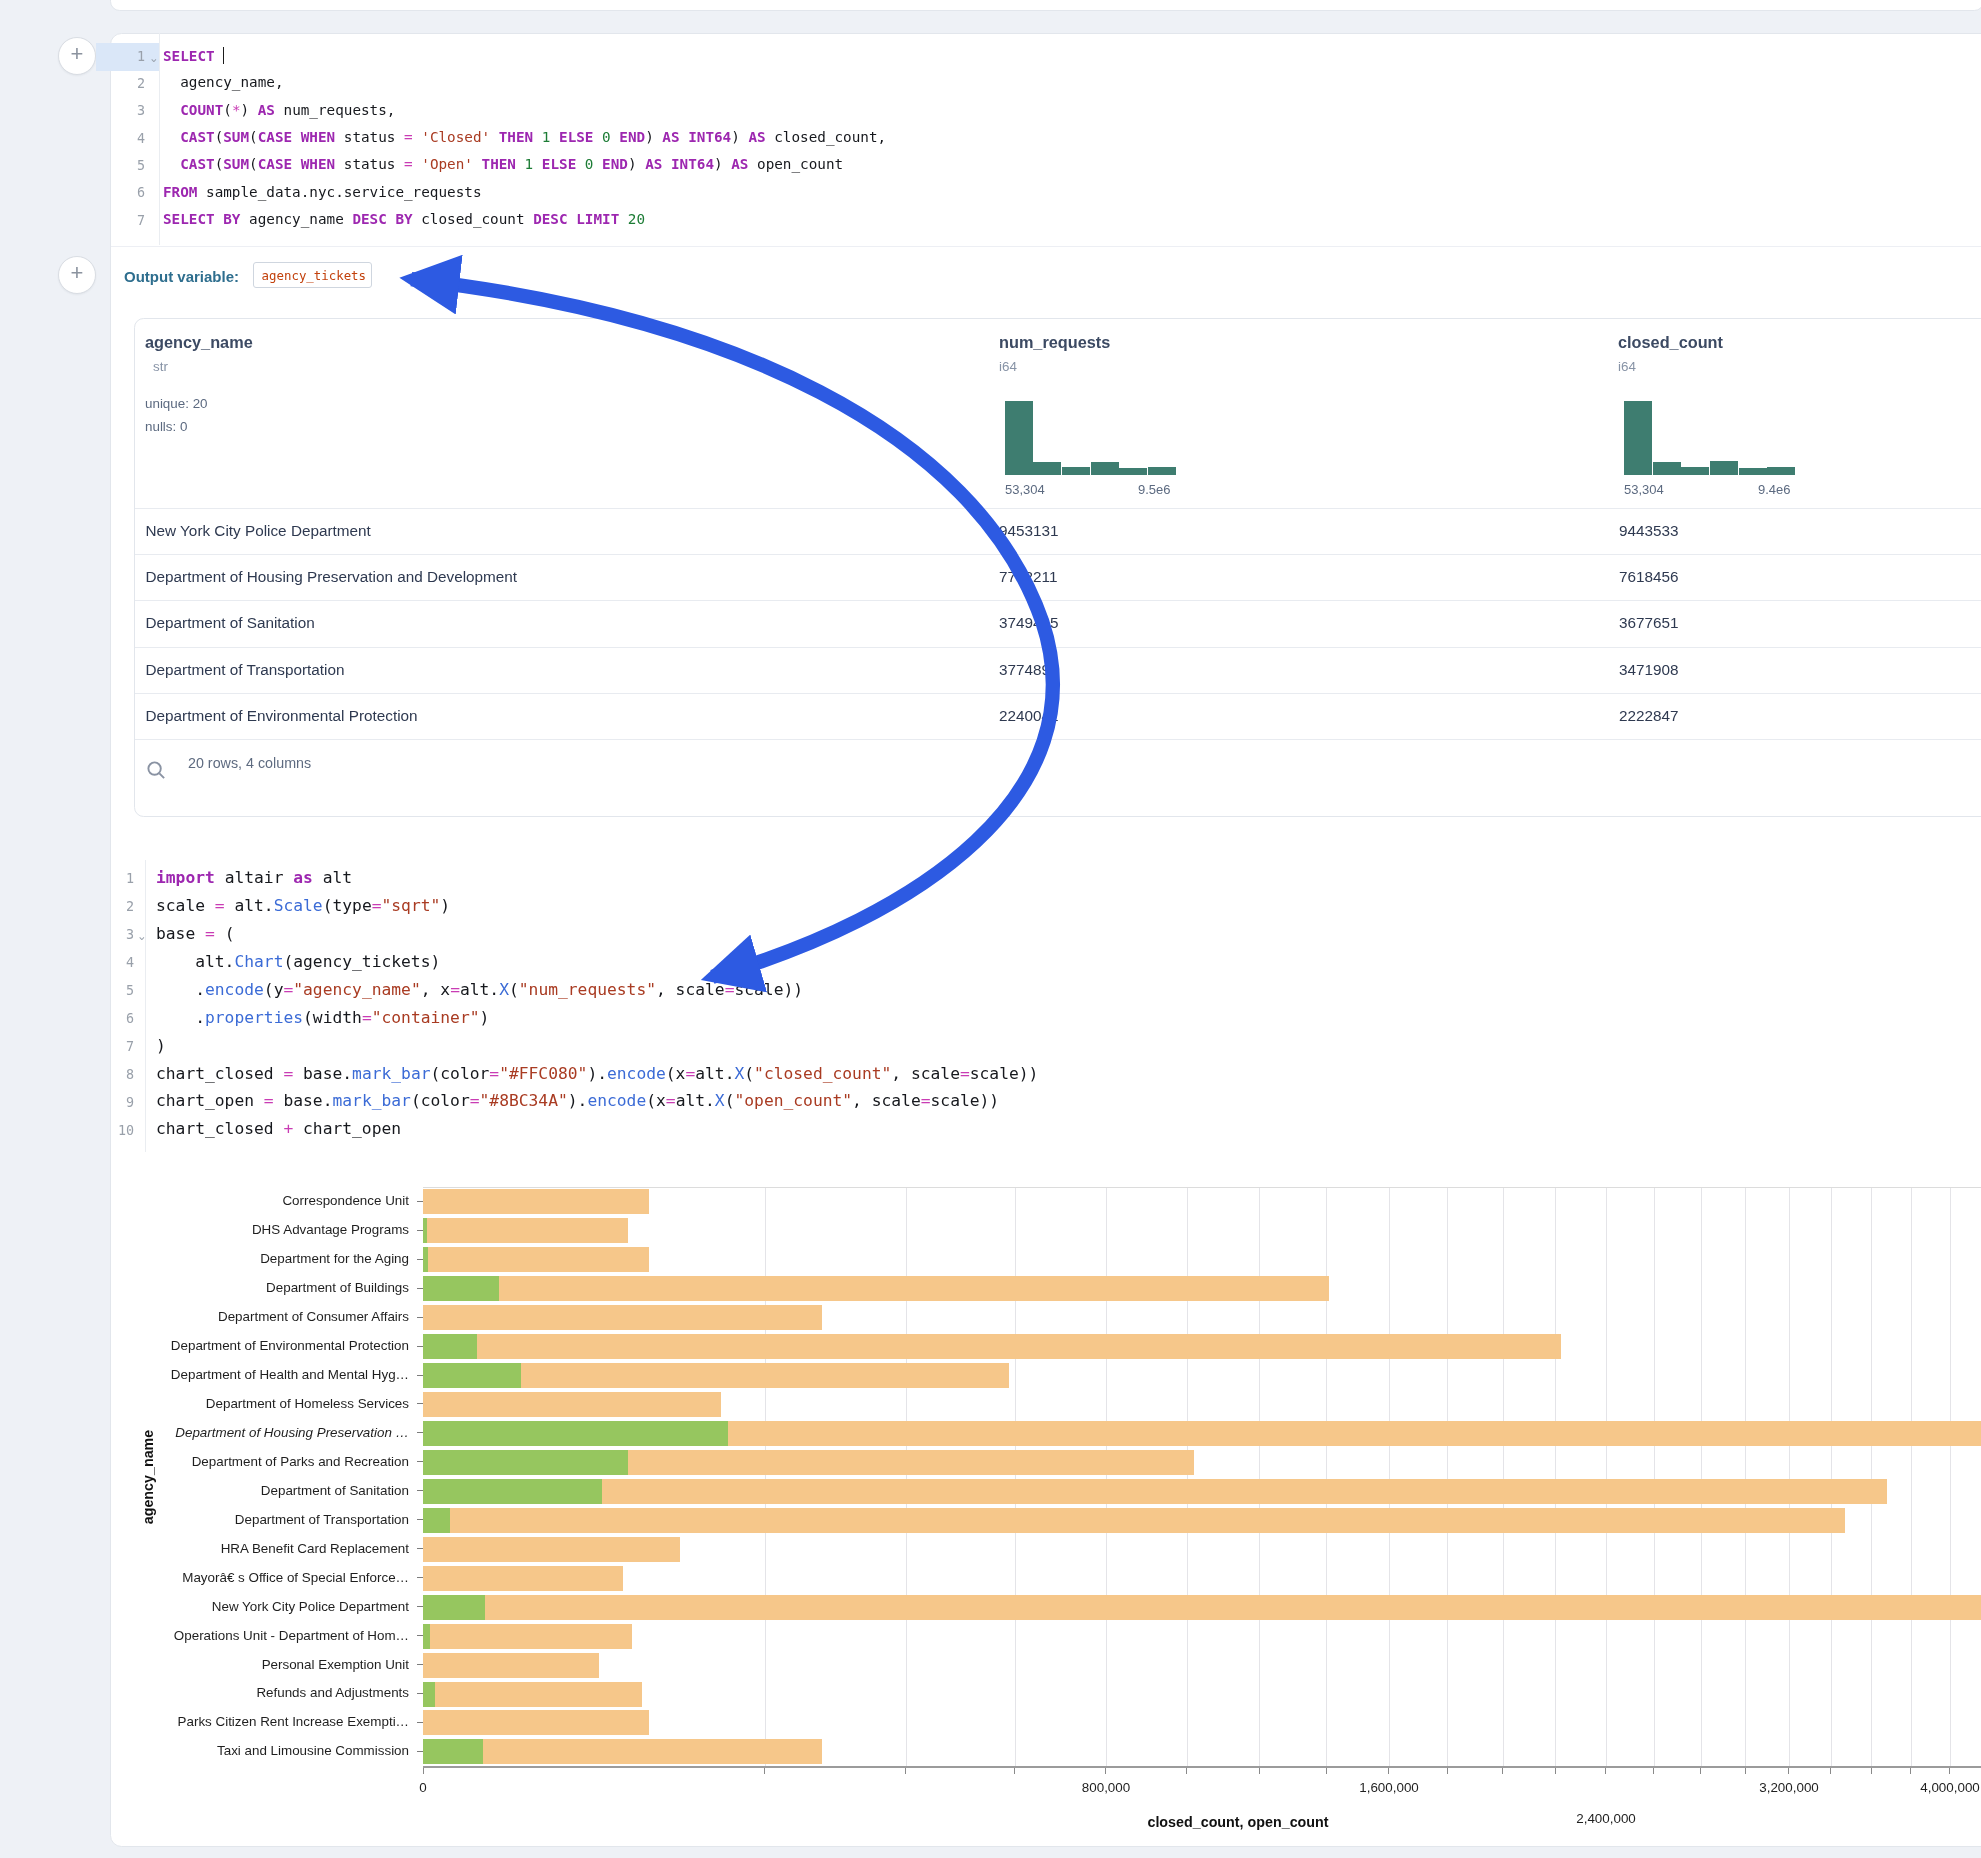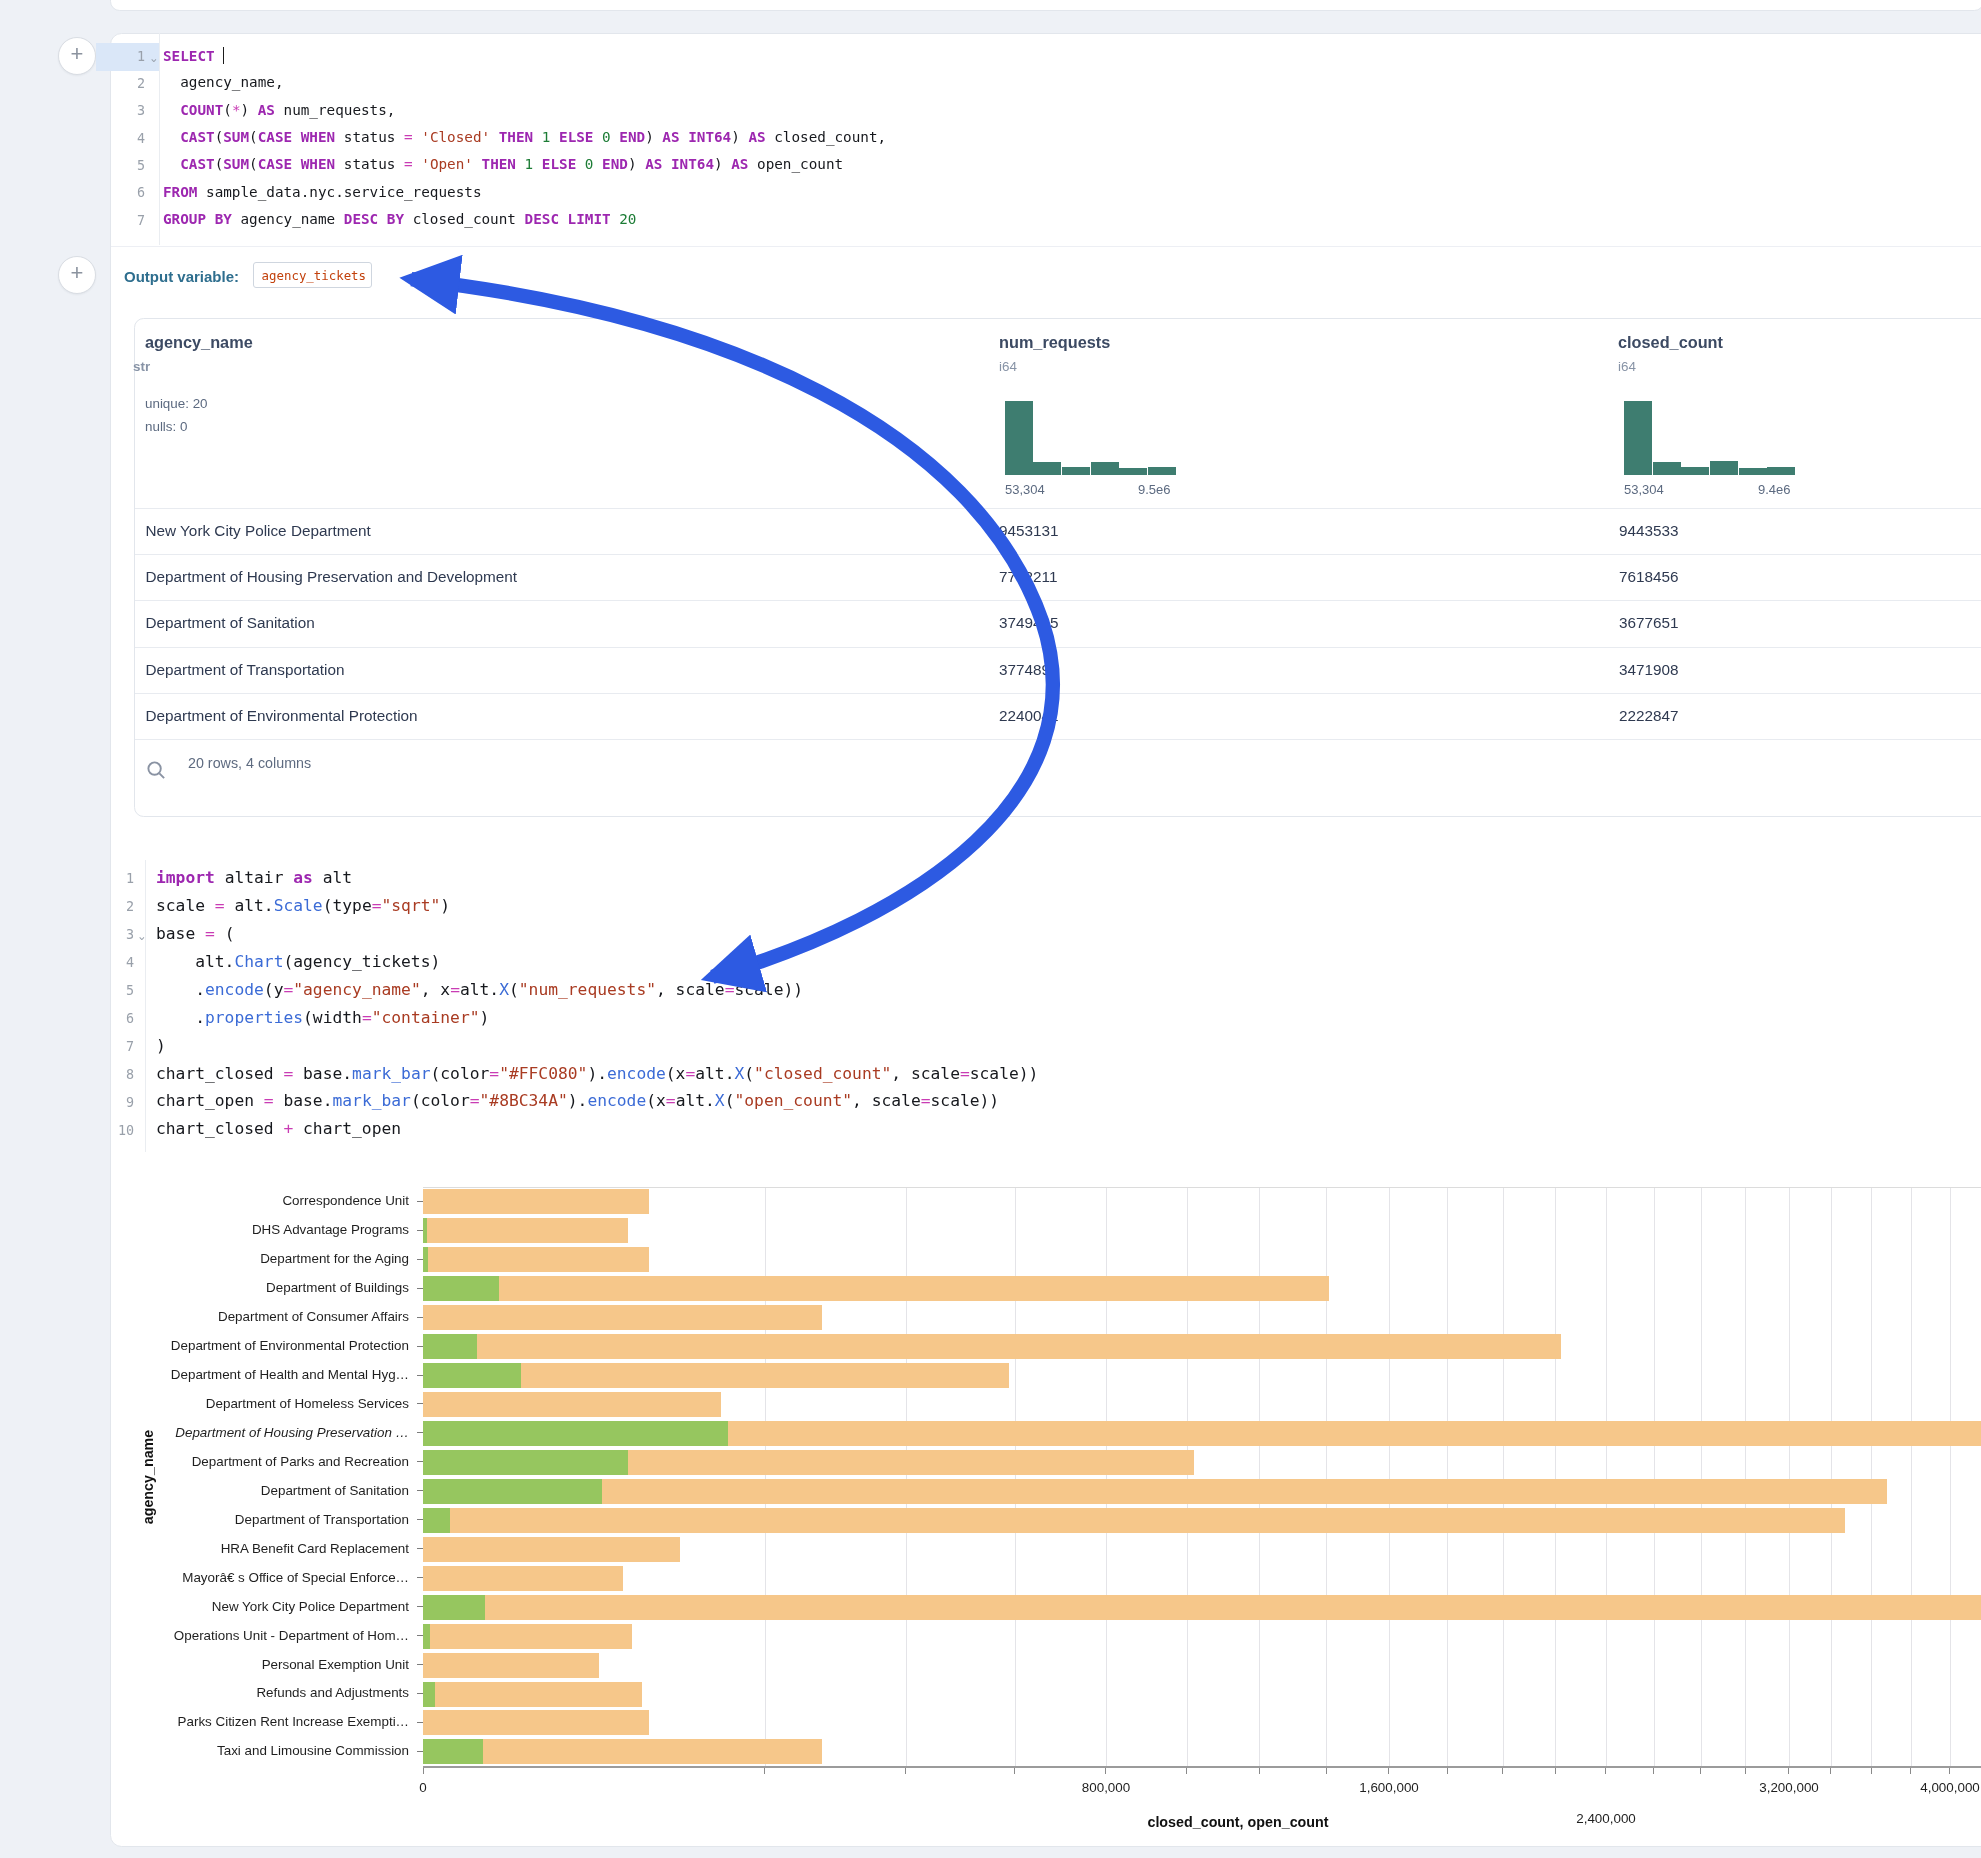--- a/index.html
+++ b/index.html
@@ -215,21 +215,21 @@
     <div class="abs code-line" style="left: 163px; top: 74px; font-size: 14.3px;"><span class="tok-t">  agency_name,</span></div>
     <div class="abs gut" style="left: 103px; top: 103px; width: 42px; font-size: 13.4px;">3</div>
     <div class="abs code-line" style="left: 163px; top: 102px; font-size: 14.3px;"><span class="tok-t">  </span><span class="tok-k">COUNT</span><span class="tok-t">(</span><span class="tok-o">*</span><span class="tok-t">) </span><span class="tok-k">AS</span><span class="tok-t"> num_requests,</span></div>
     <div class="abs gut" style="left: 103px; top: 131px; width: 42px; font-size: 13.4px;">4</div>
     <div class="abs code-line" style="left: 163px; top: 129px; font-size: 14.3px;"><span class="tok-t">  </span><span class="tok-k">CAST</span><span class="tok-t">(</span><span class="tok-k">SUM</span><span class="tok-t">(</span><span class="tok-k">CASE</span><span class="tok-t"> </span><span class="tok-k">WHEN</span><span class="tok-t"> status </span><span class="tok-o">=</span><span class="tok-t"> </span><span class="tok-s">'Closed'</span><span class="tok-t"> </span><span class="tok-k">THEN</span><span class="tok-t"> </span><span class="tok-n">1</span><span class="tok-t"> </span><span class="tok-k">ELSE</span><span class="tok-t"> </span><span class="tok-n">0</span><span class="tok-t"> </span><span class="tok-k">END</span><span class="tok-t">) </span><span class="tok-k">AS</span><span class="tok-t"> </span><span class="tok-k">INT64</span><span class="tok-t">) </span><span class="tok-k">AS</span><span class="tok-t"> closed_count,</span></div>
     <div class="abs gut" style="left: 103px; top: 158px; width: 42px; font-size: 13.4px;">5</div>
     <div class="abs code-line" style="left: 163px; top: 156px; font-size: 14.3px;"><span class="tok-t">  </span><span class="tok-k">CAST</span><span class="tok-t">(</span><span class="tok-k">SUM</span><span class="tok-t">(</span><span class="tok-k">CASE</span><span class="tok-t"> </span><span class="tok-k">WHEN</span><span class="tok-t"> status </span><span class="tok-o">=</span><span class="tok-t"> </span><span class="tok-s">'Open'</span><span class="tok-t"> </span><span class="tok-k">THEN</span><span class="tok-t"> </span><span class="tok-n">1</span><span class="tok-t"> </span><span class="tok-k">ELSE</span><span class="tok-t"> </span><span class="tok-n">0</span><span class="tok-t"> </span><span class="tok-k">END</span><span class="tok-t">) </span><span class="tok-k">AS</span><span class="tok-t"> </span><span class="tok-k">INT64</span><span class="tok-t">) </span><span class="tok-k">AS</span><span class="tok-t"> open_count</span></div>
     <div class="abs gut" style="left: 103px; top: 185px; width: 42px; font-size: 13.4px;">6</div>
     <div class="abs code-line" style="left: 163px; top: 184px; font-size: 14.3px;"><span class="tok-k">FROM</span><span class="tok-t"> sample_data.nyc.service_requests</span></div>
     <div class="abs gut" style="left: 103px; top: 213px; width: 42px; font-size: 13.4px;">7</div>
-    <div class="abs code-line" style="left: 163px; top: 211px; font-size: 14.3px;"><span class="tok-k">GROUP BY</span><span class="tok-t"> agency_name </span><span class="tok-k">DESC BY</span><span class="tok-t"> closed_count </span><span class="tok-k">DESC</span><span class="tok-t"> </span><span class="tok-k">LIMIT</span><span class="tok-t"> </span><span class="tok-n">20</span></div>
+    <div class="abs code-line" style="left: 163px; top: 211px; font-size: 14.3px;"><span class="tok-k">SELECT BY</span><span class="tok-t"> agency_name </span><span class="tok-k">DESC BY</span><span class="tok-t"> closed_count </span><span class="tok-k">DESC</span><span class="tok-t"> </span><span class="tok-k">LIMIT</span><span class="tok-t"> </span><span class="tok-n">20</span></div>
     <div class="abs gut" style="left: 92px; top: 871px; width: 42px; font-size: 13.4px;">1</div>
     <div class="abs code-line" style="left: 156px; top: 868px; font-size: 16.3px;"><span class="tok-k">import</span><span class="tok-t"> altair </span><span class="tok-k">as</span><span class="tok-t"> alt</span></div>
     <div class="abs gut" style="left: 92px; top: 899px; width: 42px; font-size: 13.4px;">2</div>
     <div class="abs code-line" style="left: 156px; top: 896px; font-size: 16.3px;"><span class="tok-t">scale </span><span class="tok-o">=</span><span class="tok-t"> alt.</span><span class="tok-f">Scale</span><span class="tok-t">(type</span><span class="tok-o">=</span><span class="tok-s">"sqrt"</span><span class="tok-t">)</span></div>
     <div class="abs gut" style="left: 92px; top: 927px; width: 42px; font-size: 13.4px;">3</div>
     <div class="abs chev" style="left: 137px; top: 929px;">⌄</div>
     <div class="abs code-line" style="left: 156px; top: 924px; font-size: 16.3px;"><span class="tok-t">base </span><span class="tok-o">=</span><span class="tok-t"> (</span></div>
     <div class="abs gut" style="left: 92px; top: 955px; width: 42px; font-size: 13.4px;">4</div>
     <div class="abs code-line" style="left: 156px; top: 952px; font-size: 16.3px;"><span class="tok-t">    alt.</span><span class="tok-f">Chart</span><span class="tok-t">(agency_tickets)</span></div>
     <div class="abs gut" style="left: 92px; top: 983px; width: 42px; font-size: 13.4px;">5</div>
@@ -238,21 +238,21 @@
     <div class="abs code-line" style="left: 156px; top: 1008px; font-size: 16.3px;"><span class="tok-t">    .</span><span class="tok-f">properties</span><span class="tok-t">(width</span><span class="tok-o">=</span><span class="tok-s">"container"</span><span class="tok-t">)</span></div>
     <div class="abs gut" style="left: 92px; top: 1039px; width: 42px; font-size: 13.4px;">7</div>
     <div class="abs code-line" style="left: 156px; top: 1036px; font-size: 16.3px;"><span class="tok-t">)</span></div>
     <div class="abs gut" style="left: 92px; top: 1067px; width: 42px; font-size: 13.4px;">8</div>
     <div class="abs code-line" style="left: 156px; top: 1064px; font-size: 16.3px;"><span class="tok-t">chart_closed </span><span class="tok-o">=</span><span class="tok-t"> base.</span><span class="tok-f">mark_bar</span><span class="tok-t">(color</span><span class="tok-o">=</span><span class="tok-s">"#FFC080"</span><span class="tok-t">).</span><span class="tok-f">encode</span><span class="tok-t">(x</span><span class="tok-o">=</span><span class="tok-t">alt.</span><span class="tok-f">X</span><span class="tok-t">(</span><span class="tok-s">"closed_count"</span><span class="tok-t">, scale</span><span class="tok-o">=</span><span class="tok-t">scale))</span></div>
     <div class="abs gut" style="left: 92px; top: 1095px; width: 42px; font-size: 13.4px;">9</div>
     <div class="abs code-line" style="left: 156px; top: 1091px; font-size: 16.3px;"><span class="tok-t">chart_open </span><span class="tok-o">=</span><span class="tok-t"> base.</span><span class="tok-f">mark_bar</span><span class="tok-t">(color</span><span class="tok-o">=</span><span class="tok-s">"#8BC34A"</span><span class="tok-t">).</span><span class="tok-f">encode</span><span class="tok-t">(x</span><span class="tok-o">=</span><span class="tok-t">alt.</span><span class="tok-f">X</span><span class="tok-t">(</span><span class="tok-s">"open_count"</span><span class="tok-t">, scale</span><span class="tok-o">=</span><span class="tok-t">scale))</span></div>
     <div class="abs gut" style="left: 92px; top: 1123px; width: 42px; font-size: 13.4px;">10</div>
     <div class="abs code-line" style="left: 156px; top: 1119px; font-size: 16.3px;"><span class="tok-t">chart_closed </span><span class="tok-o">+</span><span class="tok-t"> chart_open</span></div>
     <div class="abs tbl-colname" style="left: 145px; top: 333px;">agency_name</div>
-    <div class="abs tbl-dtype" style="left: 133px; top: 359px; font-weight: bold;">str</div>
+    <div class="abs tbl-dtype" style="left: 153px; top: 359px;">str</div>
     <div class="abs tbl-stat" style="left: 145px; top: 396px;">unique: 20</div>
     <div class="abs tbl-stat" style="left: 145px; top: 419px;">nulls: 0</div>
     <div class="abs tbl-colname" style="left: 999px; top: 333px;">num_requests</div>
     <div class="abs tbl-dtype" style="left: 999px; top: 359px;">i64</div>
     <div class="abs" style="left: 1005px; top: 401px; width: 28px; height: 74px; background: rgb(62, 125, 112);"></div>
     <div class="abs" style="left: 1033px; top: 462px; width: 28px; height: 13.4px; background: rgb(62, 125, 112);"></div>
     <div class="abs" style="left: 1062px; top: 467px; width: 28px; height: 7.6px; background: rgb(62, 125, 112);"></div>
     <div class="abs" style="left: 1091px; top: 462px; width: 28px; height: 13.4px; background: rgb(62, 125, 112);"></div>
     <div class="abs" style="left: 1119px; top: 468px; width: 28px; height: 6.7px; background: rgb(62, 125, 112);"></div>
     <div class="abs" style="left: 1148px; top: 467px; width: 28px; height: 7.6px; background: rgb(62, 125, 112);"></div>

